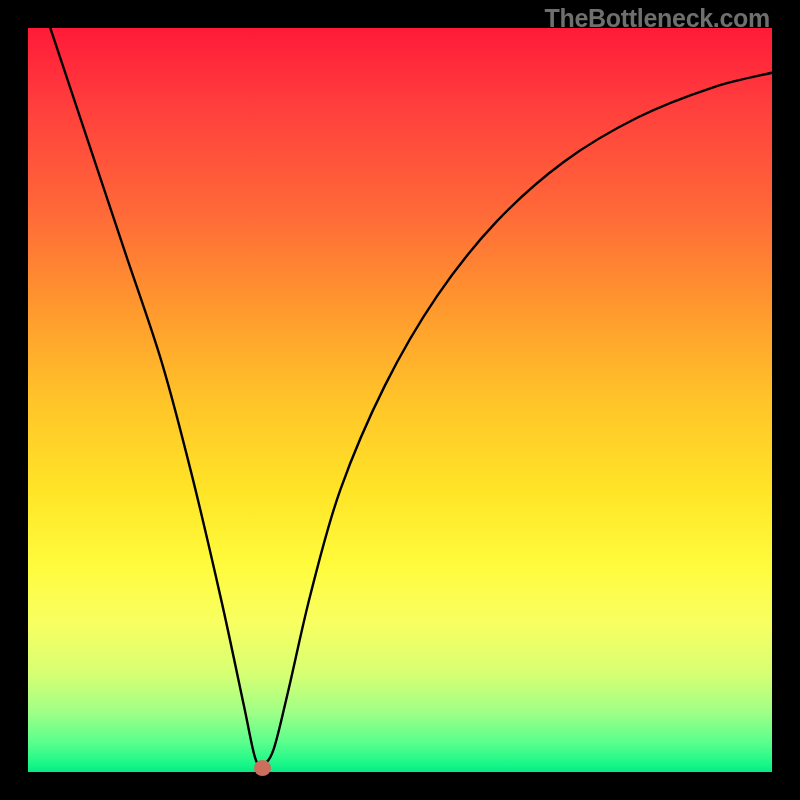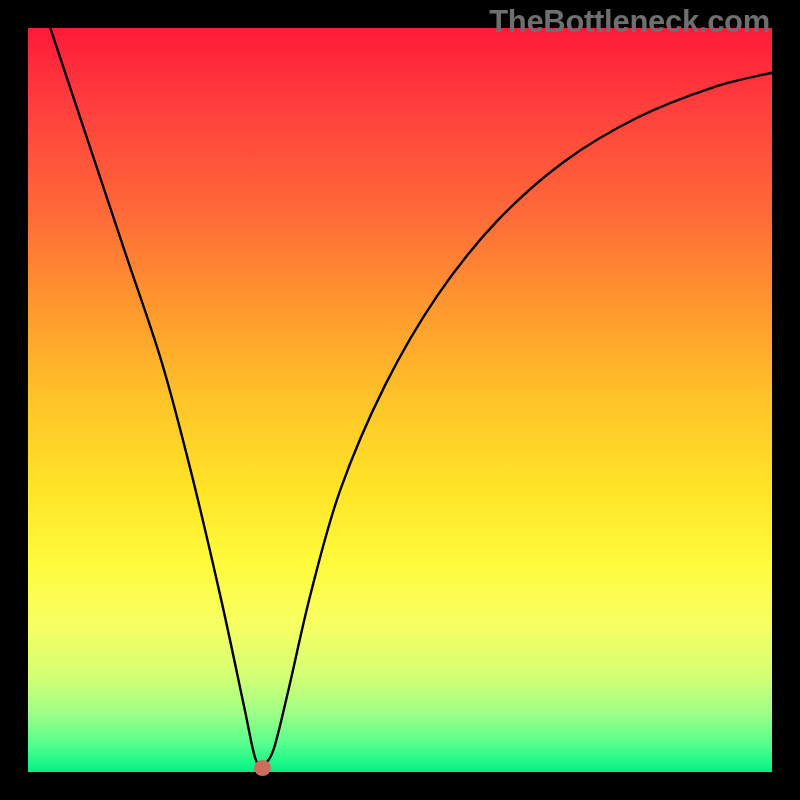--- a/index.html
+++ b/index.html
@@ -40,21 +40,21 @@
       #17f789 99%,
       #07e884 100%
     );
   }
   .watermark {
     position: absolute;
     top: 4px;
     right: 30px;
     font-family: Arial, Helvetica, sans-serif;
     font-weight: bold;
-    font-size: 31px;
+    font-size: 25px;
     color: #6f6f6f;
     letter-spacing: -0.3px;
   }
   svg.curve {
     position: absolute;
     left: 0;
     top: 0;
     width: 100%;
     height: 100%;
   }

